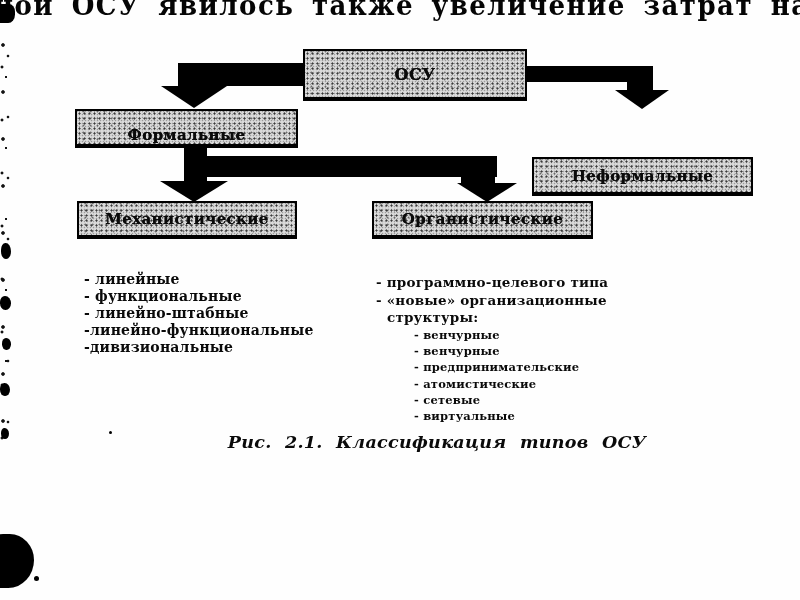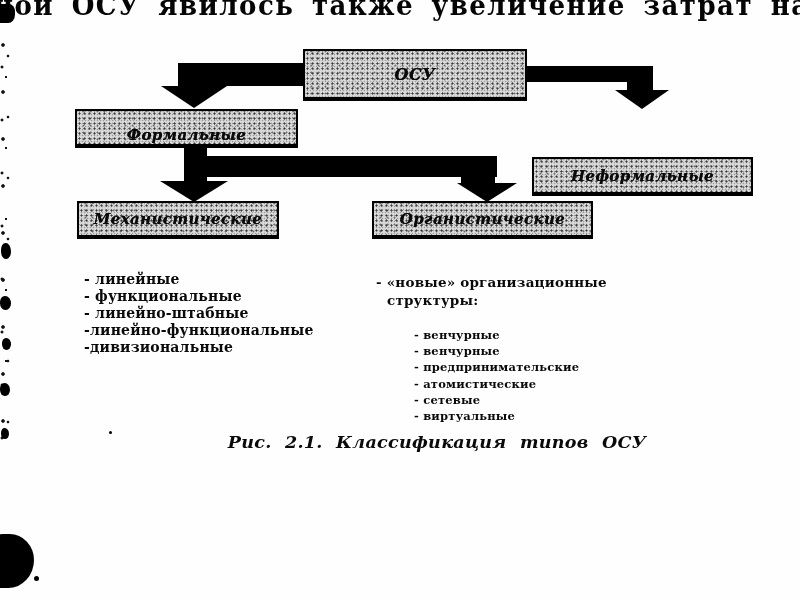--- a/index.html
+++ b/index.html
@@ -38,26 +38,25 @@
     background-color:#dadada;
     background-image:
       radial-gradient(circle, #3a3a3a 0.8px, transparent 1.3px),
       radial-gradient(circle, #6a6a6a 0.7px, transparent 1.2px),
       radial-gradient(circle, #9a9a9a 0.6px, transparent 1.1px);
     background-size:5px 5px, 7px 7px, 3px 3px;
     background-position:0 0, 3px 4px, 1px 2px;
     display:flex; align-items:center; justify-content:center;
     font-weight:700; font-size:15px; letter-spacing:.4px;
     text-shadow:0 0 .6px #222;
-    font-style:italic;
   }
   #node-osu      {left:303px; top:49px;  width:224px; height:50px; font-size:16px;}
   #node-formal   {left:75px;  top:109px; width:223px; height:37px;align-items:flex-end;}
   #node-informal {left:532px; top:111px; width:221px; height:37px;margin-top:46px;}
-  #node-mech     {left:77px;  top:201px; width:202px; height:36px;}
+  #node-mech     {left:77px;  top:201px; width:220px; height:36px;}
   #node-organic  {left:372px; top:201px; width:221px; height:36px;}
   
   .bar{position:absolute; background:#000;}
   #bar-osu-left   {left:178px; top:63px;  width:127px; height:23px;}
   #bar-osu-right  {left:526px; top:66px;  width:104px; height:16px;}
   #stem-osu-right {left:627px; top:66px;  width:26px;  height:27px;}
   #stem-formal    {left:184px; top:144px; width:23px;  height:39px;}
   #bar-branch     {left:184px; top:156px; width:313px; height:21px;}
   #stem-branch    {left:461px; top:156px; width:34px;  height:29px;}
   .head{position:absolute; width:0; height:0; border-style:solid; border-color:#000 transparent transparent transparent;}
@@ -132,20 +131,21 @@
 
   <div id="list-mech">
     <div>- линейные</div>
     <div>- функциональные</div>
     <div>- линейно-штабные</div>
     <div>-линейно-функциональные</div>
     <div>-дивизиональные</div>
   </div>
 
   <div id="list-organic">
+    <div>- программно-целевого типа</div>
     <div>- «новые» организационные</div>
     <div class="cont">структуры:</div>
   </div>
   <div id="sublist-organic">
     <div>- венчурные</div>
     <div>- венчурные</div>
     <div>- предпринимательские</div>
     <div>- атомистические</div>
     <div>- сетевые</div>
     <div>- виртуальные</div>

